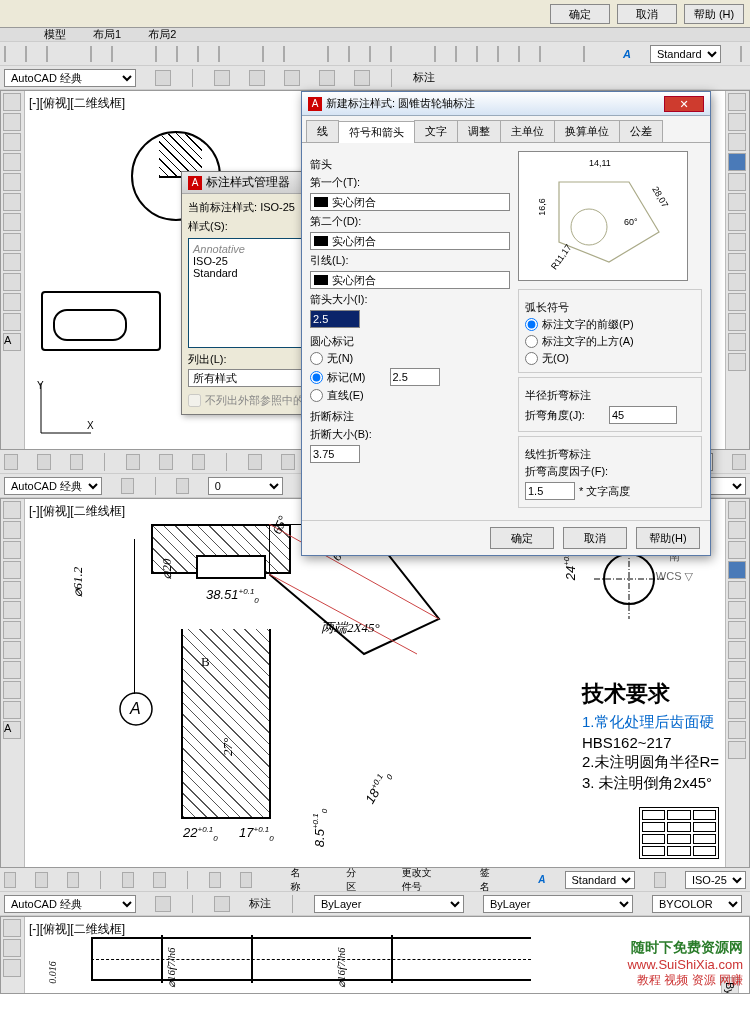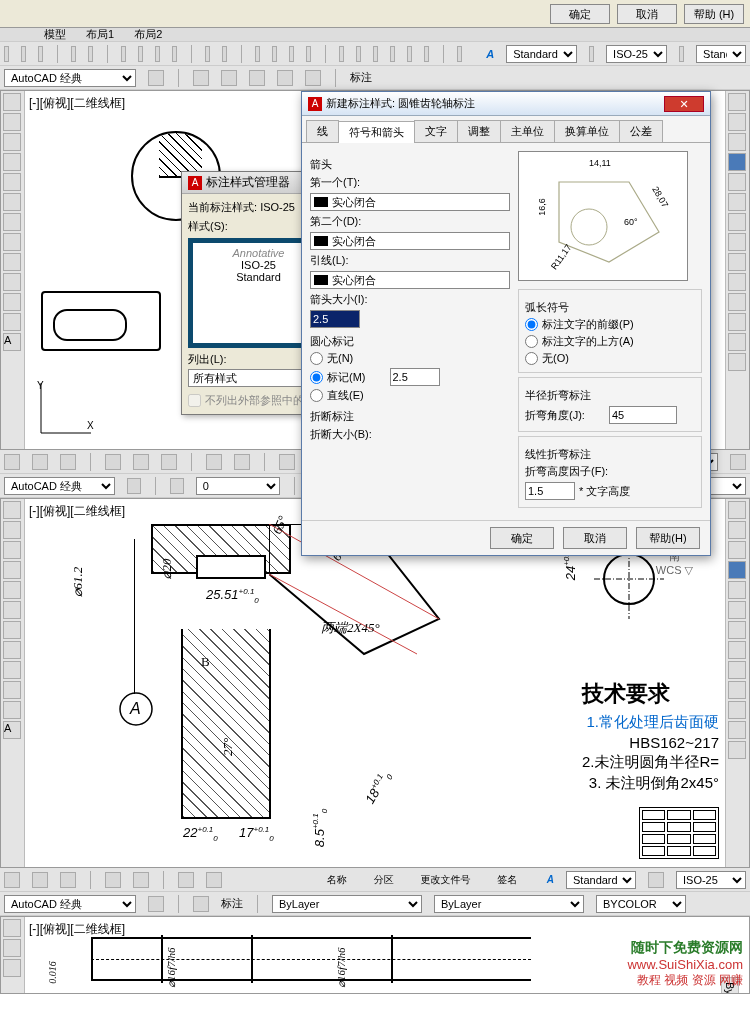--- a/index.html
+++ b/index.html
@@ -5,21 +5,21 @@
 * { margin: 0; padding: 0; box-sizing: border-box; font-family: "Microsoft YaHei", SimSun, Arial, sans-serif; }
 body { background: #fff; width: 750px; font-size: 11px; color: #000; }
 
 .section { width: 100%; position: relative; background: #f0f0f0; }
 
 
 .top-partial { height: 28px; border-bottom: 1px solid #999; background: #ece9d8; text-align: right; padding: 4px 6px; }
 .top-partial button { width: 60px; height: 20px; font-size: 11px; margin-left: 4px; background: #e8e8e8; border: 1px solid #888; }
 
 
-.toolbar-row { height: 24px; background: #e4e4e4; border-bottom: 1px solid #ccc; display: flex; align-items: center; padding: 0 4px; gap: 12px; overflow: hidden; }
+.toolbar-row { height: 24px; background: #e4e4e4; border-bottom: 1px solid #ccc; display: flex; align-items: center; padding: 0 4px; gap: 19px; overflow: hidden; }
 .tb-btn { width: 16px; height: 16px; background: #d8d8d8; border: 1px solid #aaa; display:inline-block; }
 .tb-sep { width: 1px; height: 18px; background: #aaa; margin: 0 2px; }
 .tb-combo { height: 18px; border: 1px solid #888; background: #fff; font-size: 11px; padding: 0 2px; }
 
 .workspace-combo { width: 132px; }
 .layer-combo { width: 150px; }
 .color-combo { width: 90px; }
 .std-combo { width: 90px; }
 
 
@@ -34,21 +34,21 @@
 .draw-shape1 { position: absolute; left: 130px; top: 40px; width: 90px; height: 90px; border: 2px solid #000; border-radius: 50%; overflow: hidden; }
 .draw-shape1::before { content:""; position:absolute; left:30%; top:-10%; width:50%; height:60%; background: repeating-linear-gradient(45deg,#000 0 1px,transparent 1px 6px); border-bottom:2px solid #000; }
 .draw-shape2 { position: absolute; left: 40px; top: 200px; width: 120px; height: 60px; border: 2px solid #000; border-radius: 4px; }
 .draw-shape2::after { content:""; position:absolute; left:10px; top:16px; width:70px; height:28px; border:2px solid #000; border-radius:14px; }
 
 
 .dlg-stylemgr { position: absolute; left: 180px; top: 80px; width: 155px; background: #ece9d8; border: 1px solid #7a7a7a; box-shadow: 2px 2px 6px rgba(0,0,0,.3); z-index: 5; }
 .dlg-title { background: linear-gradient(#e8e8e8,#d0d0d0); height: 22px; padding: 3px 6px; font-size: 12px; border-bottom:1px solid #aaa; display:flex; align-items:center; gap:4px;}
 .dlg-title .red-A { width:14px;height:14px;background:#c00;color:#fff;font-size:10px;text-align:center;line-height:14px;}
 .dlg-body { padding: 6px 6px; font-size: 11px; }
-.tree-list { background:#fff; border:5px solid #0c4a6e; height:110px; padding:4px; margin:4px 0;text-align:center; }
+.tree-list { background:#fff; border:1px solid #0c4a6e; height:110px; padding:4px; margin:4px 0; }
 .dlg-label { display:block; margin:4px 0 2px; }
 .dlg-select { width:100%; height:18px; border:1px solid #888; background:#fff; font-size:11px; }
 .dlg-check { margin-top:6px; display:flex; align-items:center; gap:4px; }
 
 
 .dlg-newdim { position: absolute; left: 300px; top: 0; width: 410px; background: #f4f4f4; border: 1px solid #5a7aa8; box-shadow: 2px 3px 10px rgba(0,0,0,.4); z-index:10; }
 .dlg-newdim-title { height: 24px; background: linear-gradient(#fff,#d6e4f4); border-bottom:1px solid #9ab; display:flex; align-items:center; padding:0 6px; }
 .dlg-newdim-title .red-A { width:14px;height:14px;background:#c00;color:#fff;font-size:10px;text-align:center;line-height:14px; margin-right:4px;}
 .close-x { margin-left:auto; width:40px; height:16px; background:#ce3b2e; color:#fff; text-align:center; line-height:14px; font-size:11px; border:1px solid #a02; }
 
@@ -73,21 +73,21 @@
 .blue-spin { background:#0a246a; color:#fff; }
 .group-box { border:1px solid #ccc; padding:4px 6px; margin:4px 0; }
 
 
 .sec2-canvas { background:#fff; height:370px; position:relative; border:1px solid #999; overflow:hidden; }
 .hatch-area { position:absolute; background: repeating-linear-gradient(45deg,#555 0 1px,transparent 1px 8px); }
 .thin-line { position:absolute; background:#000; }
 .dim-text { position:absolute; font-size:13px; font-family: "Times New Roman", serif; font-style:italic; }
 .tech-req { position:absolute; right:30px; top:180px; font-size:15px; }
 .tech-req h3 { font-size:22px; font-family: KaiTi, serif; margin-bottom:4px; }
-.tech-req div { margin:2px 0;text-align:right; }
+.tech-req div { margin:2px 0; }
 .compass { position:absolute; right:50px; top:20px; font-size:11px; color:#666; text-align:center; }
 .title-block { position:absolute; right:30px; bottom:8px; width:80px; height:50px; border:1px solid #000; }
 .title-block td { border:1px solid #000; height:10px; }
 
 
 .sec3-canvas { background:#fff; height:78px; border:1px solid #999; position:relative; overflow:hidden; }
 
 .watermark { position:absolute; right:6px; bottom:4px; text-align:right; font-size:14px; }
 .watermark .l1 { color:#2a7c2a; font-weight:bold; }
 .watermark .l2 { color:#c33; font-size:13px; }
@@ -299,20 +299,23 @@
           </div>
           <div class="radio-row">
               <input type="radio" style="">
               <span>直线(E)</span>
             </div>
 
           <div class="group-title">折断标注</div>
           <div class="form-row">
               <label style="width:80px">折断大小(B):</label>
             </div>
+          <div class="form-row">
+              <input class="spin" value="3.75" style="">
+            </div>
         </div>
 
         <div class="dlg-right">
           <div class="preview-box">
             <svg width="170" height="130">
               <path d="M40 30 L110 30 L140 80 L90 110 L40 90 Z" fill="none" stroke="#aa8" stroke-width="1.2"></path>
               <circle cx="70" cy="75" r="18" fill="none" stroke="#aa8"></circle>
             </svg>
             <span class="prev-num" style="left:70px;top:6px">14,11</span>
             <span class="prev-num" style="left:14px;top:50px;transform:rotate(-90deg)">16,6</span>
@@ -434,21 +437,21 @@
       <span class="palette-btn"></span>
       <span class="palette-btn"></span>
       <span class="palette-btn"></span>
     </div>
     <span class="view-label">[-][俯视][二维线框]</span>
 
     <div class="compass">
       <div>北</div>
       <div><span>西</span>&nbsp;<span style="border:1px solid #aaa;padding:1px 4px;background:#eee;">上</span>&nbsp;<span>东</span></div>
       <div>南</div>
-      <div style="margin-top:0">WCS ▽</div>
+      <div style="margin-top:6px">WCS ▽</div>
     </div>
 
     <svg style="position:absolute;right:80px;top:30px" width="80" height="90">
       <circle cx="40" cy="50" r="25" fill="none" stroke="#000" stroke-width="2"></circle>
       <line x1="40" y1="10" x2="40" y2="90" stroke="#000" stroke-dasharray="6 2 1 2"></line>
       <line x1="5" y1="50" x2="75" y2="50" stroke="#000" stroke-dasharray="6 2 1 2"></line>
     </svg>
     <span class="dim-text" style="right:160px;top:55px;transform:rotate(-90deg)"><span>24</span><sup style="font-size:8px">+0.1</sup><sub style="font-size:8px">0</sub></span>
 
     <div class="hatch-area" style="left:150px;top:25px;width:140px;height:50px;border:2px solid #000;"></div>
@@ -456,21 +459,21 @@
     <div class="hatch-area" style="left:180px;top:130px;width:90px;height:190px;border:2px solid #000;border-top:none;"></div>
 
     <svg style="position:absolute;left:268px;top:25px" width="200" height="170">
       <polygon points="0,0 95,0 170,95 95,130 0,50" fill="none" stroke="#000" stroke-width="2"></polygon>
       <line x1="0" y1="0" x2="170" y2="95" stroke="#c44" stroke-width="1"></line>
       <line x1="0" y1="50" x2="148" y2="130" stroke="#c44" stroke-width="1"></line>
     </svg>
 
     <span class="dim-text" style="left:62px;top:75px;transform:rotate(-90deg)">⌀61.2</span>
     <span class="dim-text" style="left:156px;top:62px;transform:rotate(-90deg)">⌀20</span>
-    <span class="dim-text" style="left:205px;top:88px;"><span>25.51</span><sup style="font-size:8px">+0.1</sup><sub style="font-size:8px">0</sub></span>
+    <span class="dim-text" style="left:205px;top:88px;"><span>38.51</span><sup style="font-size:8px">+0.1</sup><sub style="font-size:8px">0</sub></span>
     <span class="dim-text" style="left:270px;top:18px;transform:rotate(-65deg)">65°</span>
     <span class="dim-text" style="left:300px;top:30px;transform:rotate(-60deg)">61.9°</span>
     <span class="dim-text" style="left:330px;top:45px;transform:rotate(-58deg)">60°</span>
     <span class="dim-text" style="left:320px;top:120px;">两端2X45°</span>
     <span class="dim-text" style="left:200px;top:155px;font-style:normal;">B</span>
     <span class="dim-text" style="left:218px;top:240px;transform:rotate(-90deg)">27°</span>
     <span class="dim-text" style="left:182px;top:326px;"><span>22</span><sup style="font-size:8px">+0.1</sup><sub style="font-size:8px">0</sub></span>
     <span class="dim-text" style="left:238px;top:326px;"><span>17</span><sup style="font-size:8px">+0.1</sup><sub style="font-size:8px">0</sub></span>
     <span class="dim-text" style="left:300px;top:320px;transform:rotate(-90deg)"><span>8.5</span><sup style="font-size:8px">+0.1</sup><sub style="font-size:8px">0</sub></span>
     <span class="dim-text" style="left:360px;top:280px;transform:rotate(-60deg)"><span>18</span><sup style="font-size:8px">+0.1</sup><sub style="font-size:8px">0</sub></span>

